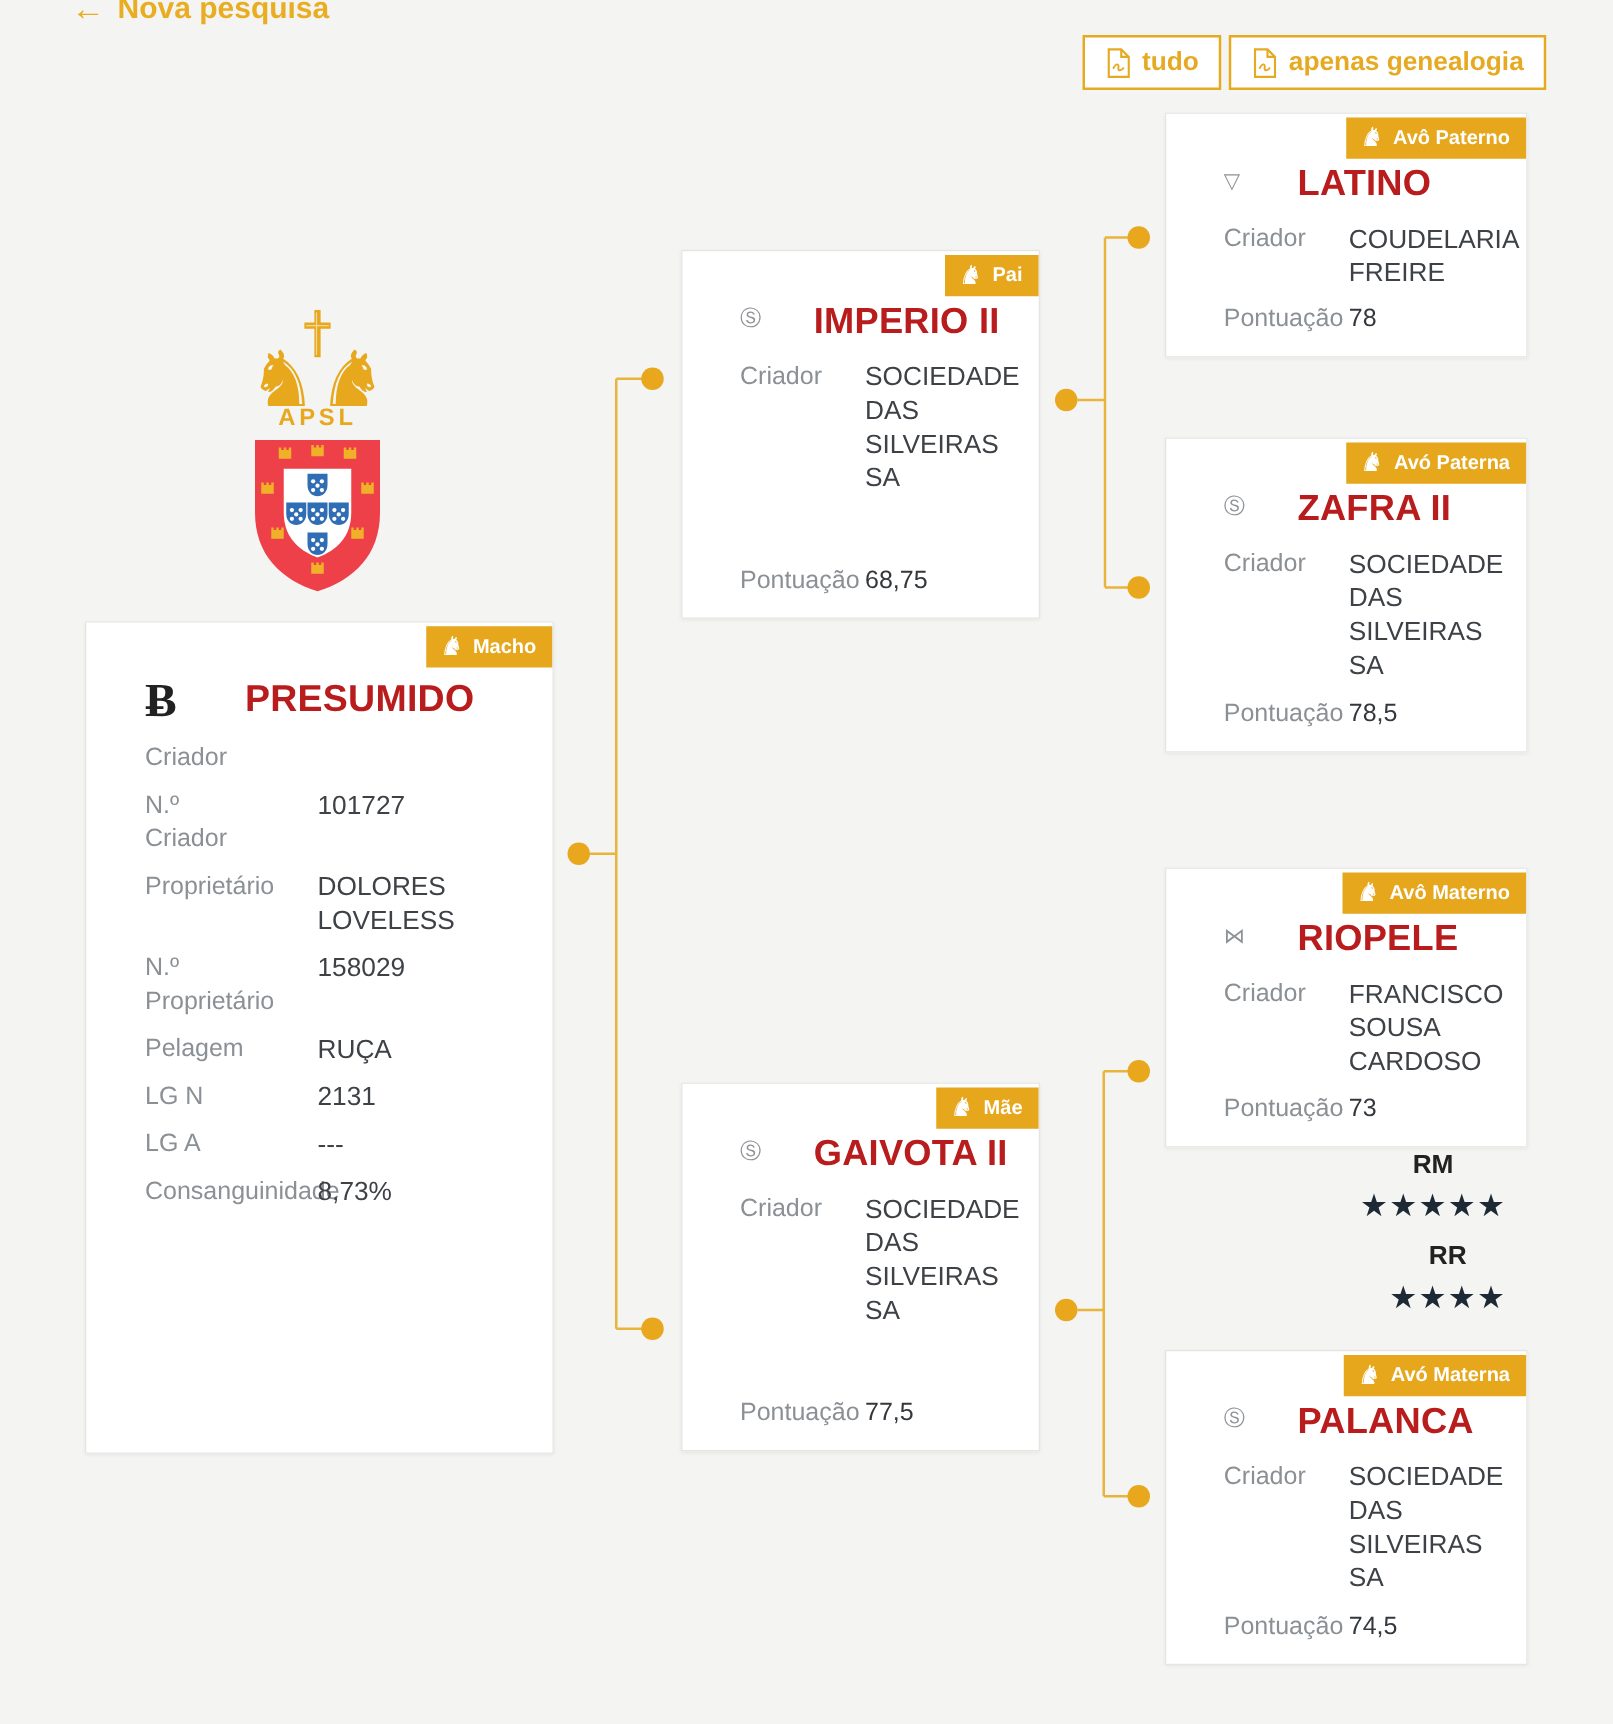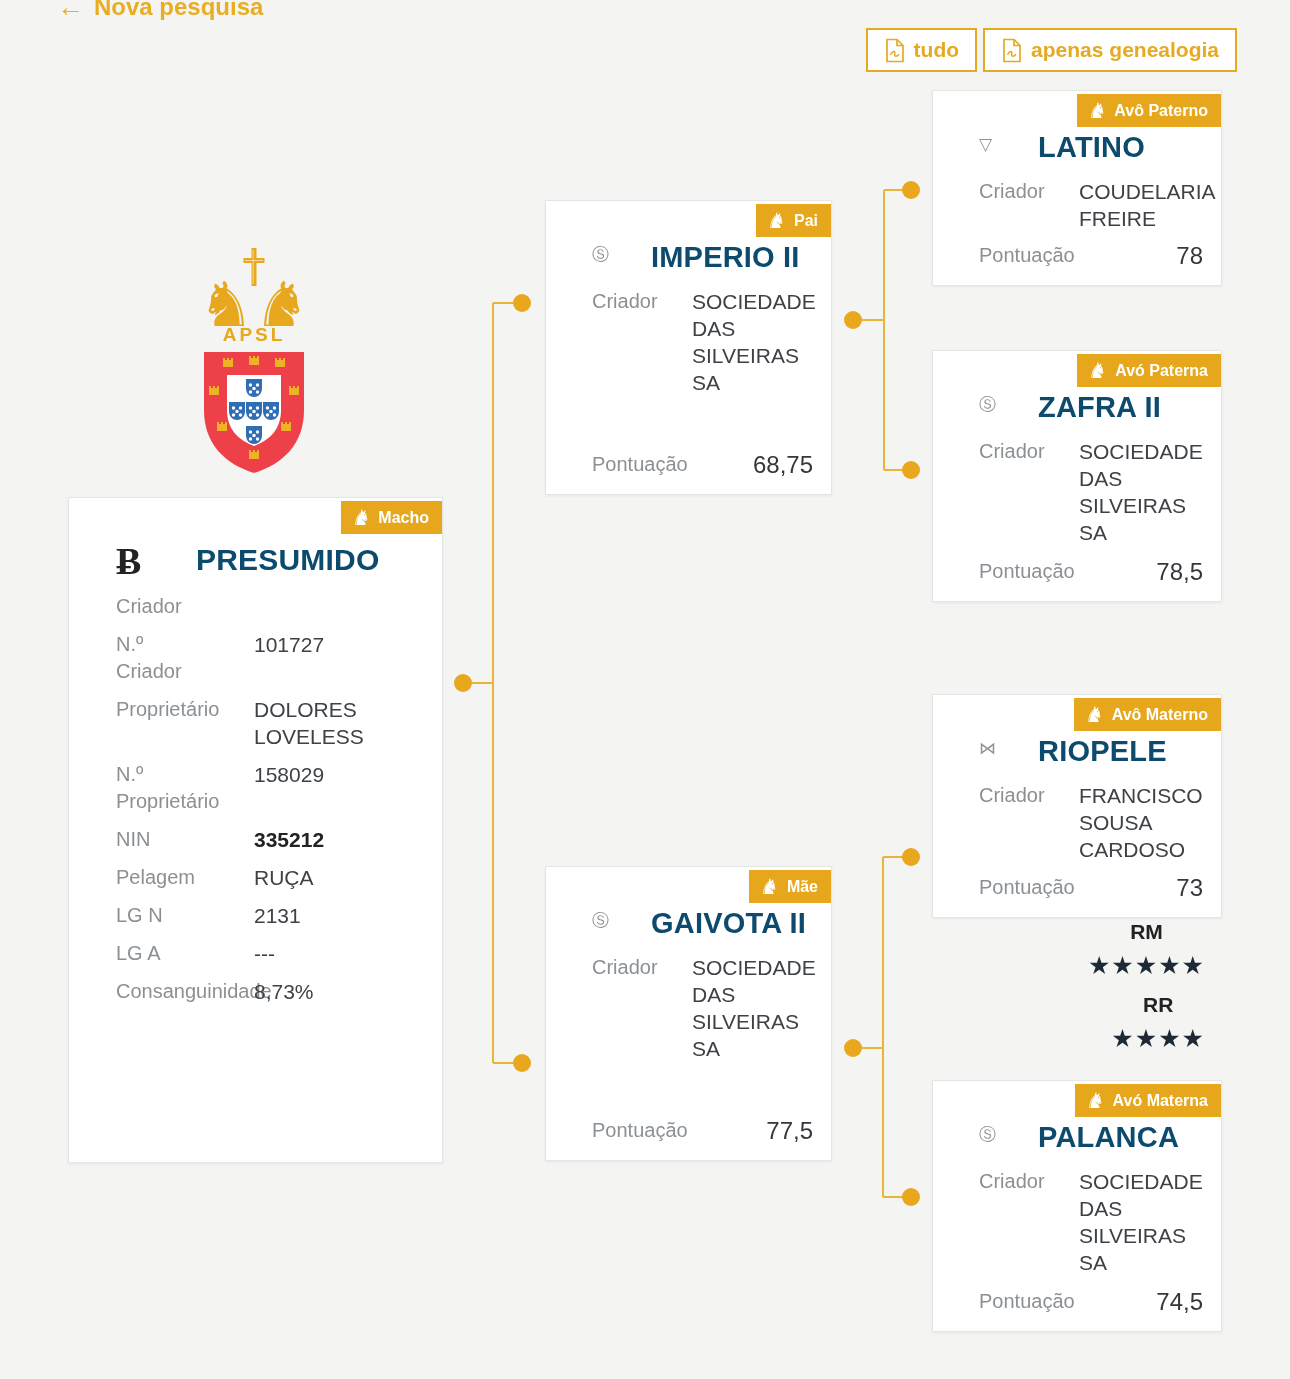--- a/index.html
+++ b/index.html
@@ -29,32 +29,32 @@
   .card.subject{padding:42px 20px 16px 47px;}
 
   .badge{position:absolute;top:3px;right:0;height:33px;display:flex;align-items:center;gap:8px;
          background:#e6a71d;color:#fff;font-weight:700;font-size:16px;padding:0 13px 0 11px;}
   .badge .horse{font-size:21px;line-height:1;color:#fff;transform:scaleX(-1);}
 
   .name-row{display:flex;align-items:flex-start;margin-bottom:13px;}
   .brand-box{flex:0 0 59px;padding-top:7px;color:#8e9296;font-size:17px;line-height:1;}
   .subject .brand-box{flex:0 0 80px;padding-top:2px;color:#222;
         font-family:"Liberation Serif","DejaVu Serif",serif;font-size:38px;font-weight:700;}
-  .hname{margin:0;font-size:29px;line-height:36px;font-weight:700;color:#0c4a6e;letter-spacing:.2px;}
+  .hname{margin:0;font-size:29px;line-height:36px;font-weight:700;color:#b91c1c;letter-spacing:.2px;}
   .subject .hname{font-size:30px;line-height:40px;}
 
   .rows{display:flex;flex-direction:column;gap:11px;}
   .grid-row{display:grid;grid-template-columns:100px 1fr;}
   .subject .grid-row{grid-template-columns:138px 1fr;}
   .label{color:#8b9095;font-size:20px;line-height:27px;white-space:pre-line;}
   .value{color:#3e4246;font-size:21px;line-height:27px;}
   .value.bold{font-weight:700;color:#222;}
   .grid-row.pont{margin-top:auto;}
   .grid-row.pont .label{font-size:20px;}
-  .grid-row.pont .value{font-size:24px;color:#34383c;text-align:right;}
+  .grid-row.pont .value{font-size:20px;color:#34383c;}
 
   
   .ratings{position:absolute;top:920px;right:85px;display:flex;flex-direction:column;
            gap:15px;align-items:flex-end;}
   .rating-row{display:flex;align-items:center;gap:9px;flex-direction:column;}
   .rating-label{font-weight:700;font-size:21px;color:#222;}
   .rating-stars{font-size:25px;color:#1d2a35;letter-spacing:1px;line-height:1;}
 
   
   .apsl-logo{position:absolute;left:188px;top:248px;width:132px;height:240px;
@@ -195,24 +195,20 @@
       <div class="grid-row">
           <span class="label">Proprietário</span>
           <span class="value">DOLORES LOVELESS</span>
         </div>
       <div class="grid-row">
           <span class="label">N.º
 Proprietário</span>
           <span class="value">158029</span>
         </div>
       <div class="grid-row">
-          <span class="label">NIN</span>
-          <span class="value bold">335212</span>
-        </div>
-      <div class="grid-row">
           <span class="label">Pelagem</span>
           <span class="value">RUÇA</span>
         </div>
       <div class="grid-row">
           <span class="label">LG N</span>
           <span class="value">2131</span>
         </div>
       <div class="grid-row">
           <span class="label">LG A</span>
           <span class="value">---</span>

